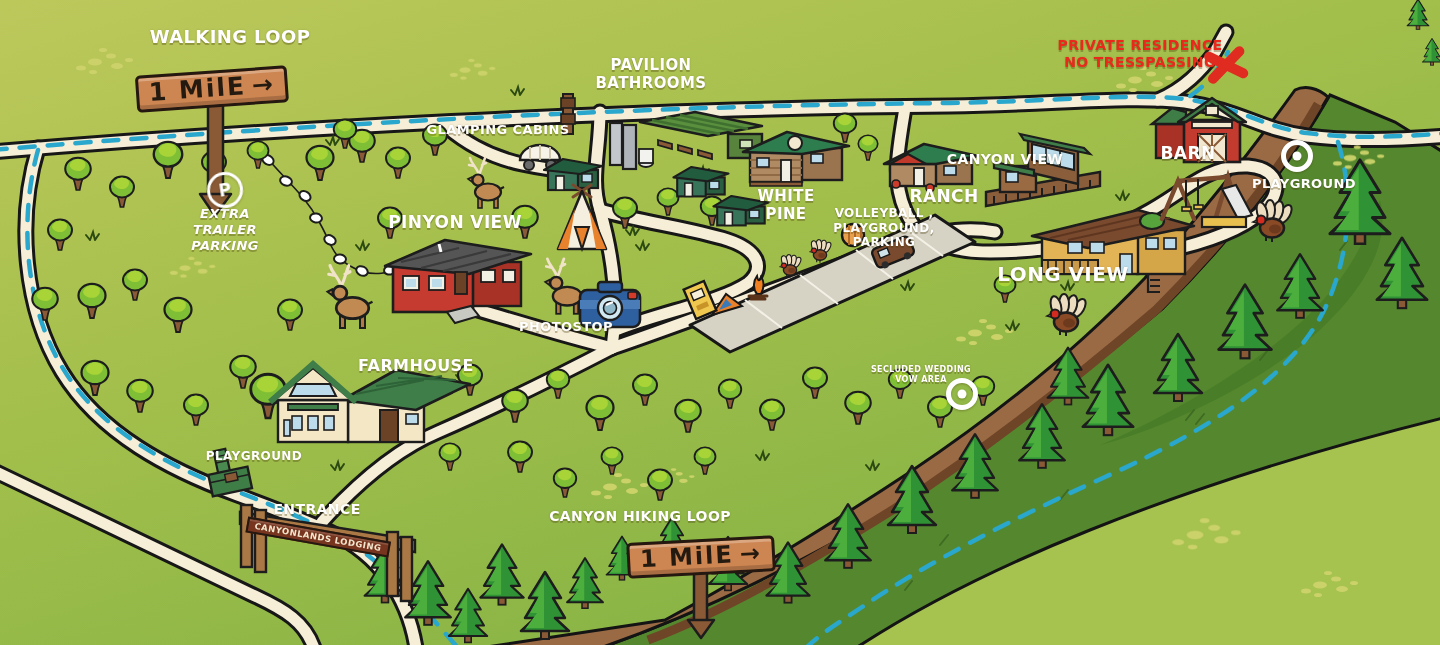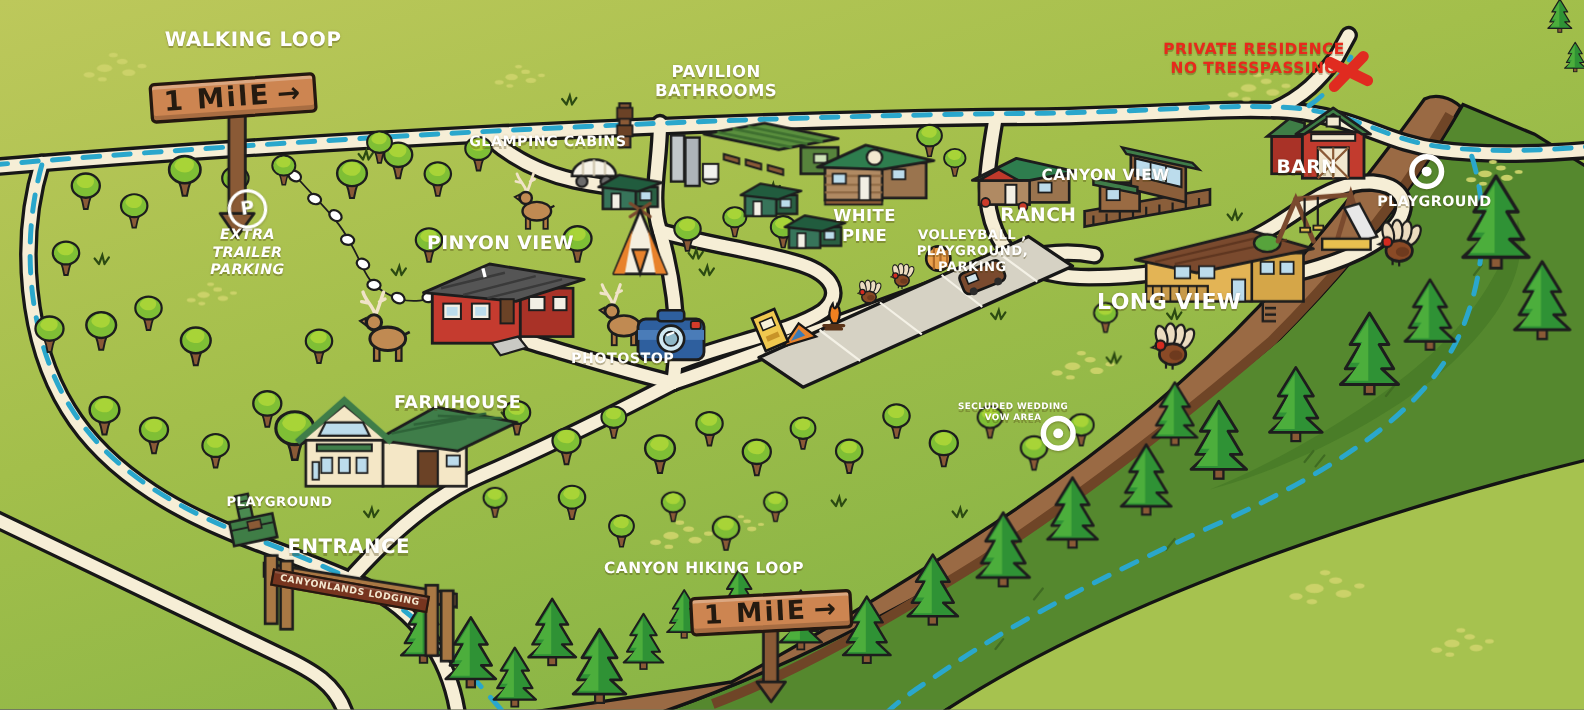--- a/index.html
+++ b/index.html
@@ -537,21 +537,21 @@
       <div class="map-label" style="left: 455px; top: 222px; font-size: 17px;">PINYON VIEW</div>
       <div class="map-label" style="left: 225px; top: 230px; font-size: 13px; font-style: italic;">EXTRA
 TRAILER
 PARKING</div>
       <div class="map-label" style="left: 1063px; top: 274px; font-size: 20px;">LONG VIEW</div>
       <div class="map-label" style="left: 566px; top: 327px; font-size: 13px;">PHOTOSTOP</div>
       <div class="map-label" style="left: 416px; top: 366px; font-size: 16px;">FARMHOUSE</div>
       <div class="map-label" style="left: 921px; top: 375px; font-size: 8px;">SECLUDED WEDDING
 VOW AREA</div>
       <div class="map-label" style="left: 254px; top: 456px; font-size: 12px;">PLAYGROUND</div>
-      <div class="map-label" style="left: 317px; top: 498px; font-size: 18px;">ENTRANCE</div>
+      <div class="map-label" style="left: 317px; top: 510px; font-size: 14px;">ENTRANCE</div>
       <div class="map-label" style="left: 640px; top: 517px; font-size: 14px;">CANYON HIKING LOOP</div>
       <div class="marker-p" style="left: 225px; top: 190px;">P</div>
       <div class="marker-target" style="left: 1297px; top: 156px;"></div>
       <div class="marker-target" style="left: 962px; top: 394px;"></div>
       <div class="marker-x" style="left: 1226px; top: 64px;"></div>
     </div>
 
 </div>
 
 </body></html>

